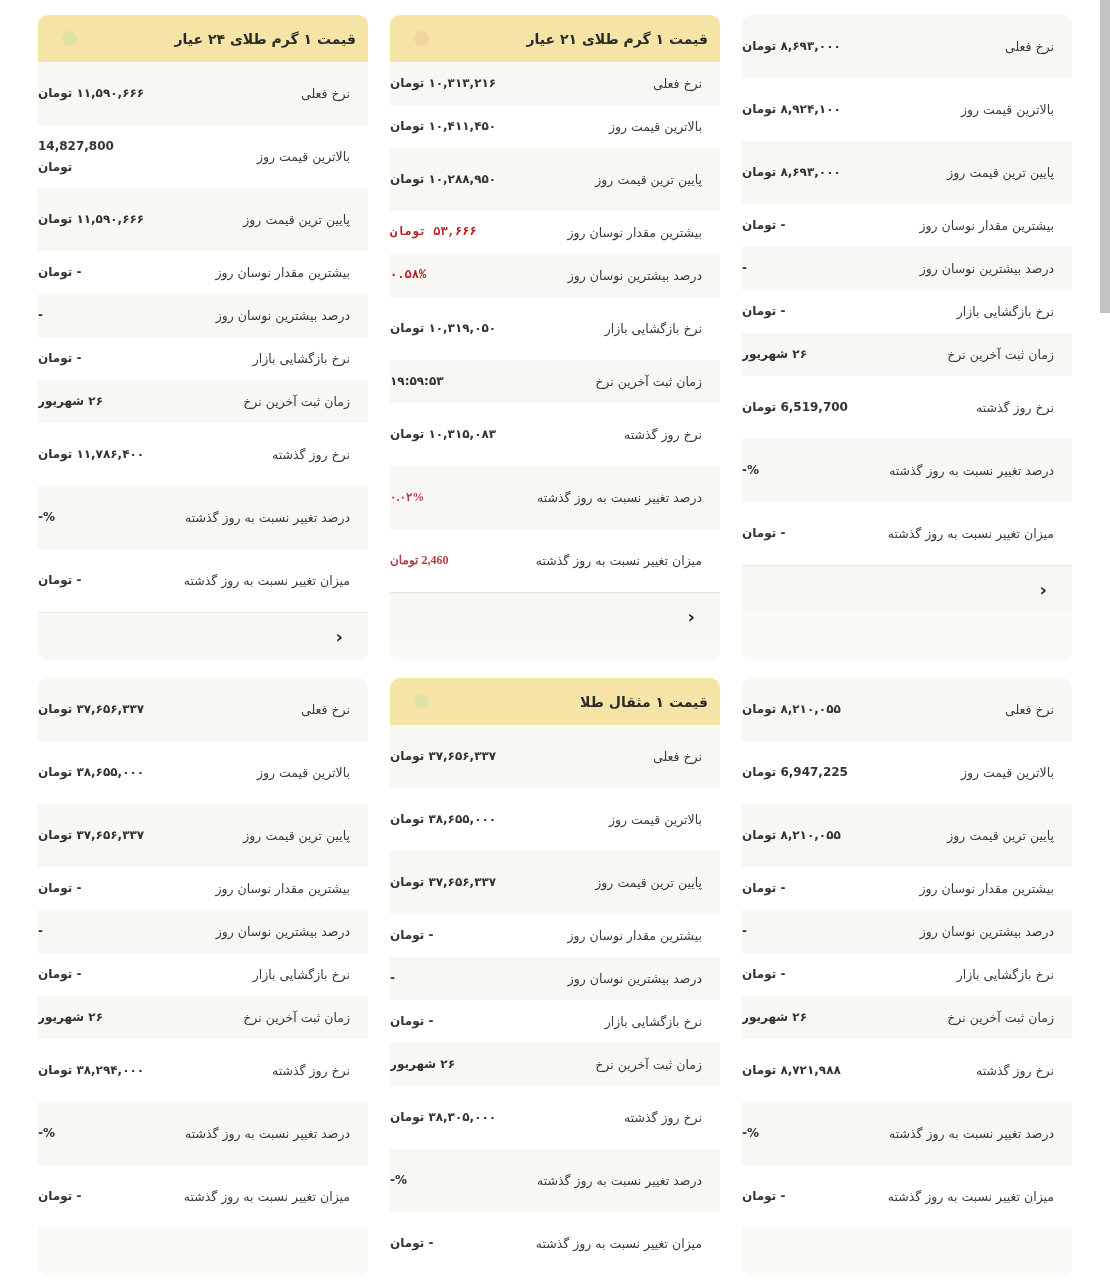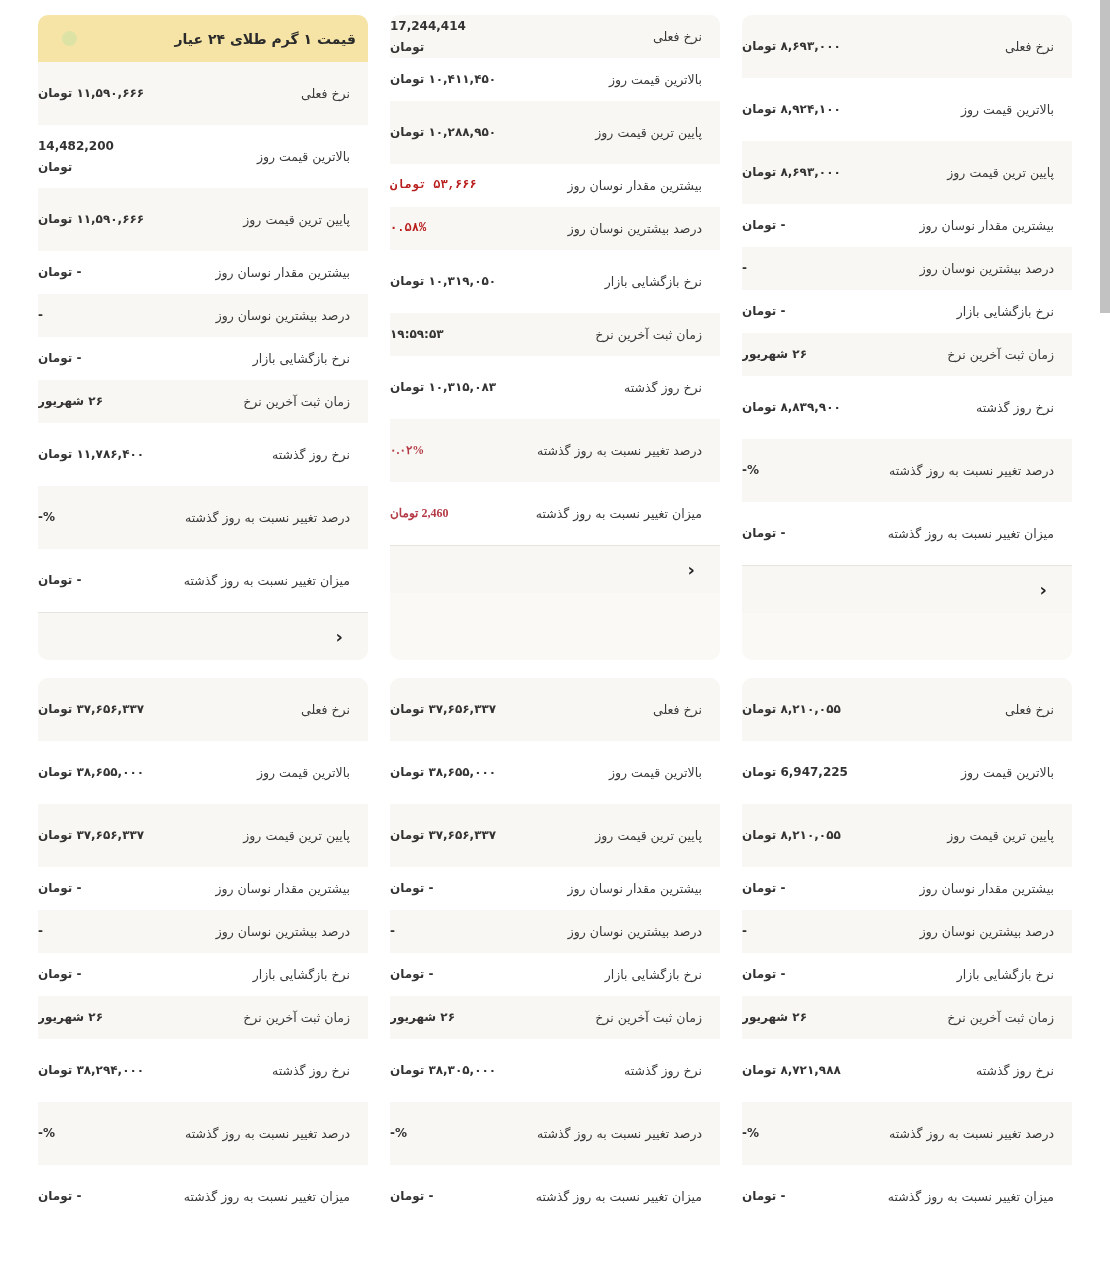--- a/index.html
+++ b/index.html
@@ -38,21 +38,21 @@
         <span class="card-title">قیمت ۱ گرم طلای ۲۴ عیار</span>
         <span class="status-dot" style="background: rgb(221, 227, 164);"></span>
       </div>
       <div>
         <div class="row h1">
           <span class="label">نرخ فعلی</span>
           <span class="value">۱۱,۵۹۰,۶۶۶ تومان</span>
         </div>
         <div class="row h1">
           <span class="label">بالاترین قیمت روز</span>
-          <span class="value">14,482,200 تومان</span>
+          <span class="value">14,827,800 تومان</span>
         </div>
         <div class="row h1">
           <span class="label">پایین ترین قیمت روز</span>
           <span class="value">۱۱,۵۹۰,۶۶۶ تومان</span>
         </div>
         <div class="row h2">
           <span class="label">بیشترین مقدار نوسان روز</span>
           <span class="value">- تومان</span>
         </div>
         <div class="row h2">
@@ -78,24 +78,28 @@
         <div class="row h1">
           <span class="label">میزان تغییر نسبت به روز گذشته</span>
           <span class="value">- تومان</span>
         </div>
       </div>
       <div class="card-footer">
         <span class="chev">‹</span>
       </div>
     </div>
   <div class="card">
-      <div>
-        <div class="row h2">
-          <span class="label">نرخ فعلی</span>
-          <span class="value">17,244,414 تومان</span>
+      <div class="card-header">
+        <span class="card-title">قیمت ۱ گرم طلای ۲۱ عیار</span>
+        <span class="status-dot" style="background: rgb(242, 213, 162);"></span>
+      </div>
+      <div>
+        <div class="row h2">
+          <span class="label">نرخ فعلی</span>
+          <span class="value">۱۰,۳۱۳,۲۱۶ تومان</span>
         </div>
         <div class="row h2">
           <span class="label">بالاترین قیمت روز</span>
           <span class="value">۱۰,۴۱۱,۴۵۰ تومان</span>
         </div>
         <div class="row h1">
           <span class="label">پایین ترین قیمت روز</span>
           <span class="value">۱۰,۲۸۸,۹۵۰ تومان</span>
         </div>
         <div class="row h2">
@@ -156,21 +160,21 @@
         <div class="row h2">
           <span class="label">نرخ بازگشایی بازار</span>
           <span class="value">- تومان</span>
         </div>
         <div class="row h2">
           <span class="label">زمان ثبت آخرین نرخ</span>
           <span class="value">۲۶ شهریور</span>
         </div>
         <div class="row h1">
           <span class="label">نرخ روز گذشته</span>
-          <span class="value">۸,۸۳۹,۹۰۰ تومان</span>
+          <span class="value">6,519,700 تومان</span>
         </div>
         <div class="row h1">
           <span class="label">درصد تغییر نسبت به روز گذشته</span>
           <span class="value">%-</span>
         </div>
         <div class="row h1">
           <span class="label">میزان تغییر نسبت به روز گذشته</span>
           <span class="value">- تومان</span>
         </div>
       </div>
@@ -217,20 +221,24 @@
           <span class="label">درصد تغییر نسبت به روز گذشته</span>
           <span class="value">%-</span>
         </div>
         <div class="row h1">
           <span class="label">میزان تغییر نسبت به روز گذشته</span>
           <span class="value">- تومان</span>
         </div>
       </div>
     </div>
   <div class="card">
+      <div class="card-header">
+        <span class="card-title">قیمت ۱ مثقال طلا</span>
+        <span class="status-dot" style="background: rgb(221, 227, 164);"></span>
+      </div>
       <div>
         <div class="row h1">
           <span class="label">نرخ فعلی</span>
           <span class="value">۳۷,۶۵۶,۳۳۷ تومان</span>
         </div>
         <div class="row h1">
           <span class="label">بالاترین قیمت روز</span>
           <span class="value">۳۸,۶۵۵,۰۰۰ تومان</span>
         </div>
         <div class="row h1">

